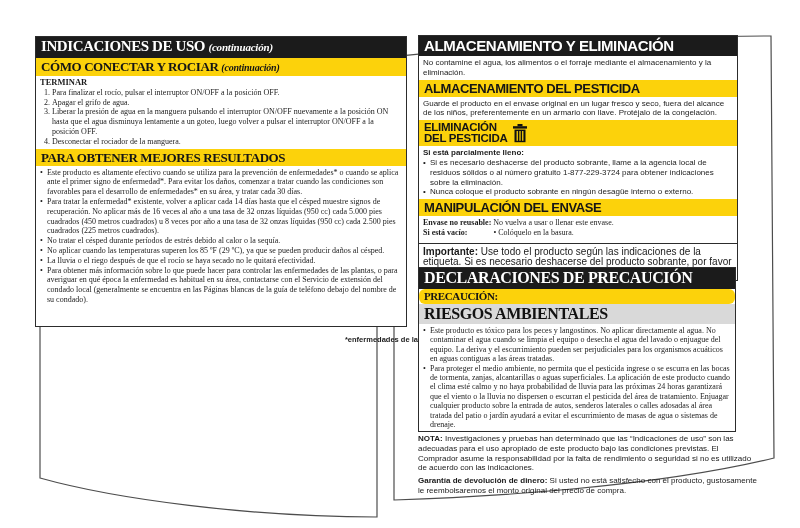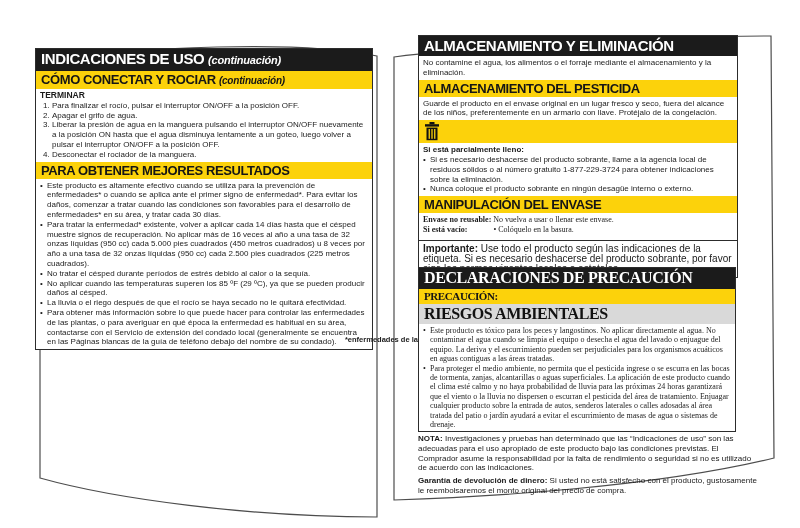--- a/index.html
+++ b/index.html
@@ -16,21 +16,21 @@
     background:#1b1b1b;color:#fff;font-weight:bold;
     padding:2px 5px 3px 5px;font-size:15px;letter-spacing:-0.4px;
     white-space:nowrap;line-height:15px;
   }
   .bar-black .cont{font-size:11px;font-style:italic;font-weight:bold;letter-spacing:-0.2px;}
   .bar-yellow{
     background:#fcd20b;color:#151515;font-weight:bold;
     padding:2px 5px;font-size:13px;letter-spacing:-0.4px;line-height:13px;white-space:nowrap;
   }
   .bar-yellow .cont{font-size:10px;font-style:italic;letter-spacing:-0.2px;}
-  .bar-yellow.small{font-size:11px;padding:2px 5px;line-height:11px;}
+  .bar-yellow.small{font-size:11px;padding:2px 5px;line-height:11px;border-radius:6px;}
   .bar-gray{
     background:#d9d9d9;color:#111;font-weight:bold;
     padding:2px 5px;font-size:16px;letter-spacing:-0.4px;line-height:16px;white-space:nowrap;
   }
   .two-line-bar{display:flex;align-items:center;gap:5px;padding:2px 5px;}
   .two-line-bar .t{display:block;font-size:11.5px;line-height:11px;font-weight:bold;letter-spacing:-0.3px;}
 
   .body-text{font-size:8px;line-height:9.8px;padding:2px 4px;color:#1c1c1c;}
   .bold{font-weight:bold;}
 
@@ -52,21 +52,21 @@
 </head>
 <body>
 
 <div class="page-bg">
   <svg width="800" height="528" viewBox="0 0 800 528">
     <path d="M40,62 C140,46 300,40 377,56 L377,517 C250,517 115,499 40,478 Z" fill="#ffffff" stroke="#4d4d4d" stroke-width="1.2"></path>
     <path d="M394,57 C480,46 655,36 771,36 L774,458 C655,487 488,497 394,500 Z" fill="#ffffff" stroke="#4d4d4d" stroke-width="1.2"></path>
   </svg>
 </div>
 
-<div class="panel box" style="left:35px;top:48px;width:338px;min-height:291px;">
+<div class="panel box" style="left:35px;top:36px;width:372px;min-height:291px;font-family:Liberation Serif, serif;">
   <div class="bar-black">
     <span>INDICACIONES DE USO</span>
     <span class="cont">(continuación)</span>
   </div>
   <div class="bar-yellow">
     <span>CÓMO CONECTAR Y ROCIAR</span>
     <span class="cont">(continuación)</span>
   </div>
 
   <div class="body-text">
@@ -102,20 +102,24 @@
     <span>ALMACENAMIENTO Y ELIMINACIÓN</span>
   </div>
   <div class="body-text">No contamine el agua, los alimentos o el forraje mediante el almacenamiento y la eliminación.</div>
 
   <div class="bar-yellow">
     <span>ALMACENAMIENTO DEL PESTICIDA</span>
   </div>
   <div class="body-text">Guarde el producto en el envase original en un lugar fresco y seco, fuera del alcance de los niños, preferentemente en un armario con llave. Protéjalo de la congelación.</div>
 
   <div class="bar-yellow two-line-bar" style="white-space:normal;">
+    <span>
+      <span class="t">ELIMINACIÓN</span>
+      <span class="t">DEL PESTICIDA</span>
+    </span>
     <svg class="trash-icon" width="16" height="19" viewBox="0 0 16 19">
       <rect x="5.5" y="0" width="5" height="2.2" fill="#111"></rect>
       <rect x="1" y="2.2" width="14" height="2.4" fill="#111"></rect>
       <path d="M2.5,5.6 L13.5,5.6 L13.5,18.2 L2.5,18.2 Z" fill="#111"></path>
       <rect x="4.6" y="7" width="1.3" height="9.8" fill="#fcd20b"></rect>
       <rect x="7.35" y="7" width="1.3" height="9.8" fill="#fcd20b"></rect>
       <rect x="10.1" y="7" width="1.3" height="9.8" fill="#fcd20b"></rect>
     </svg>
   </div>
 

